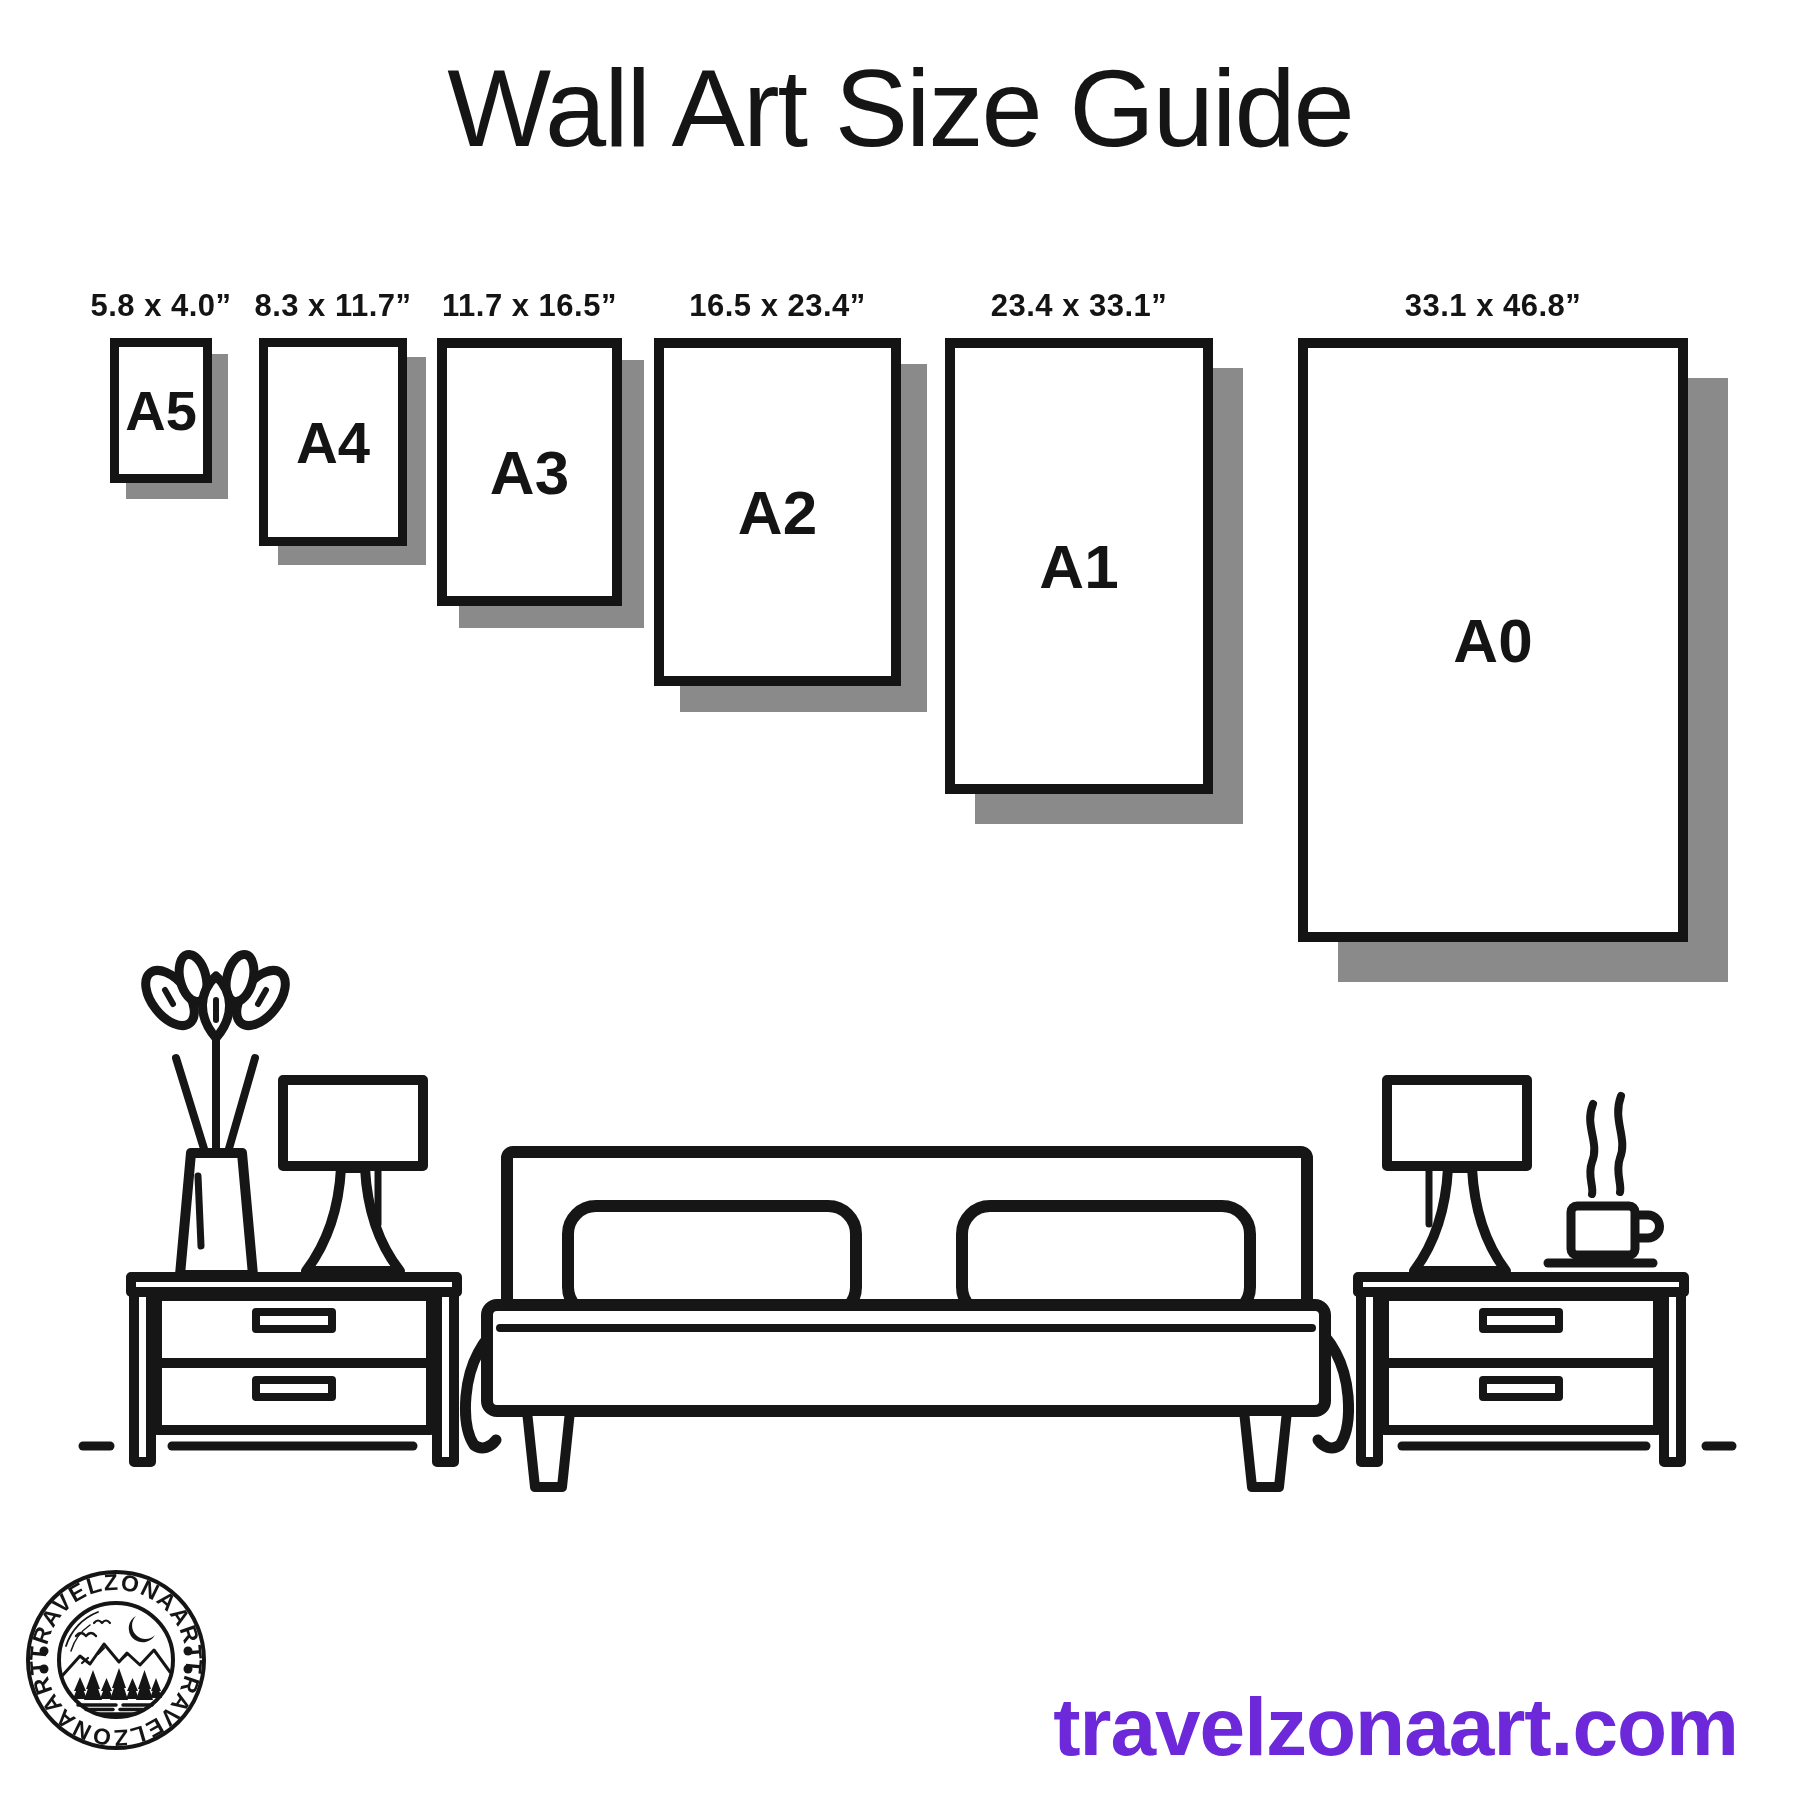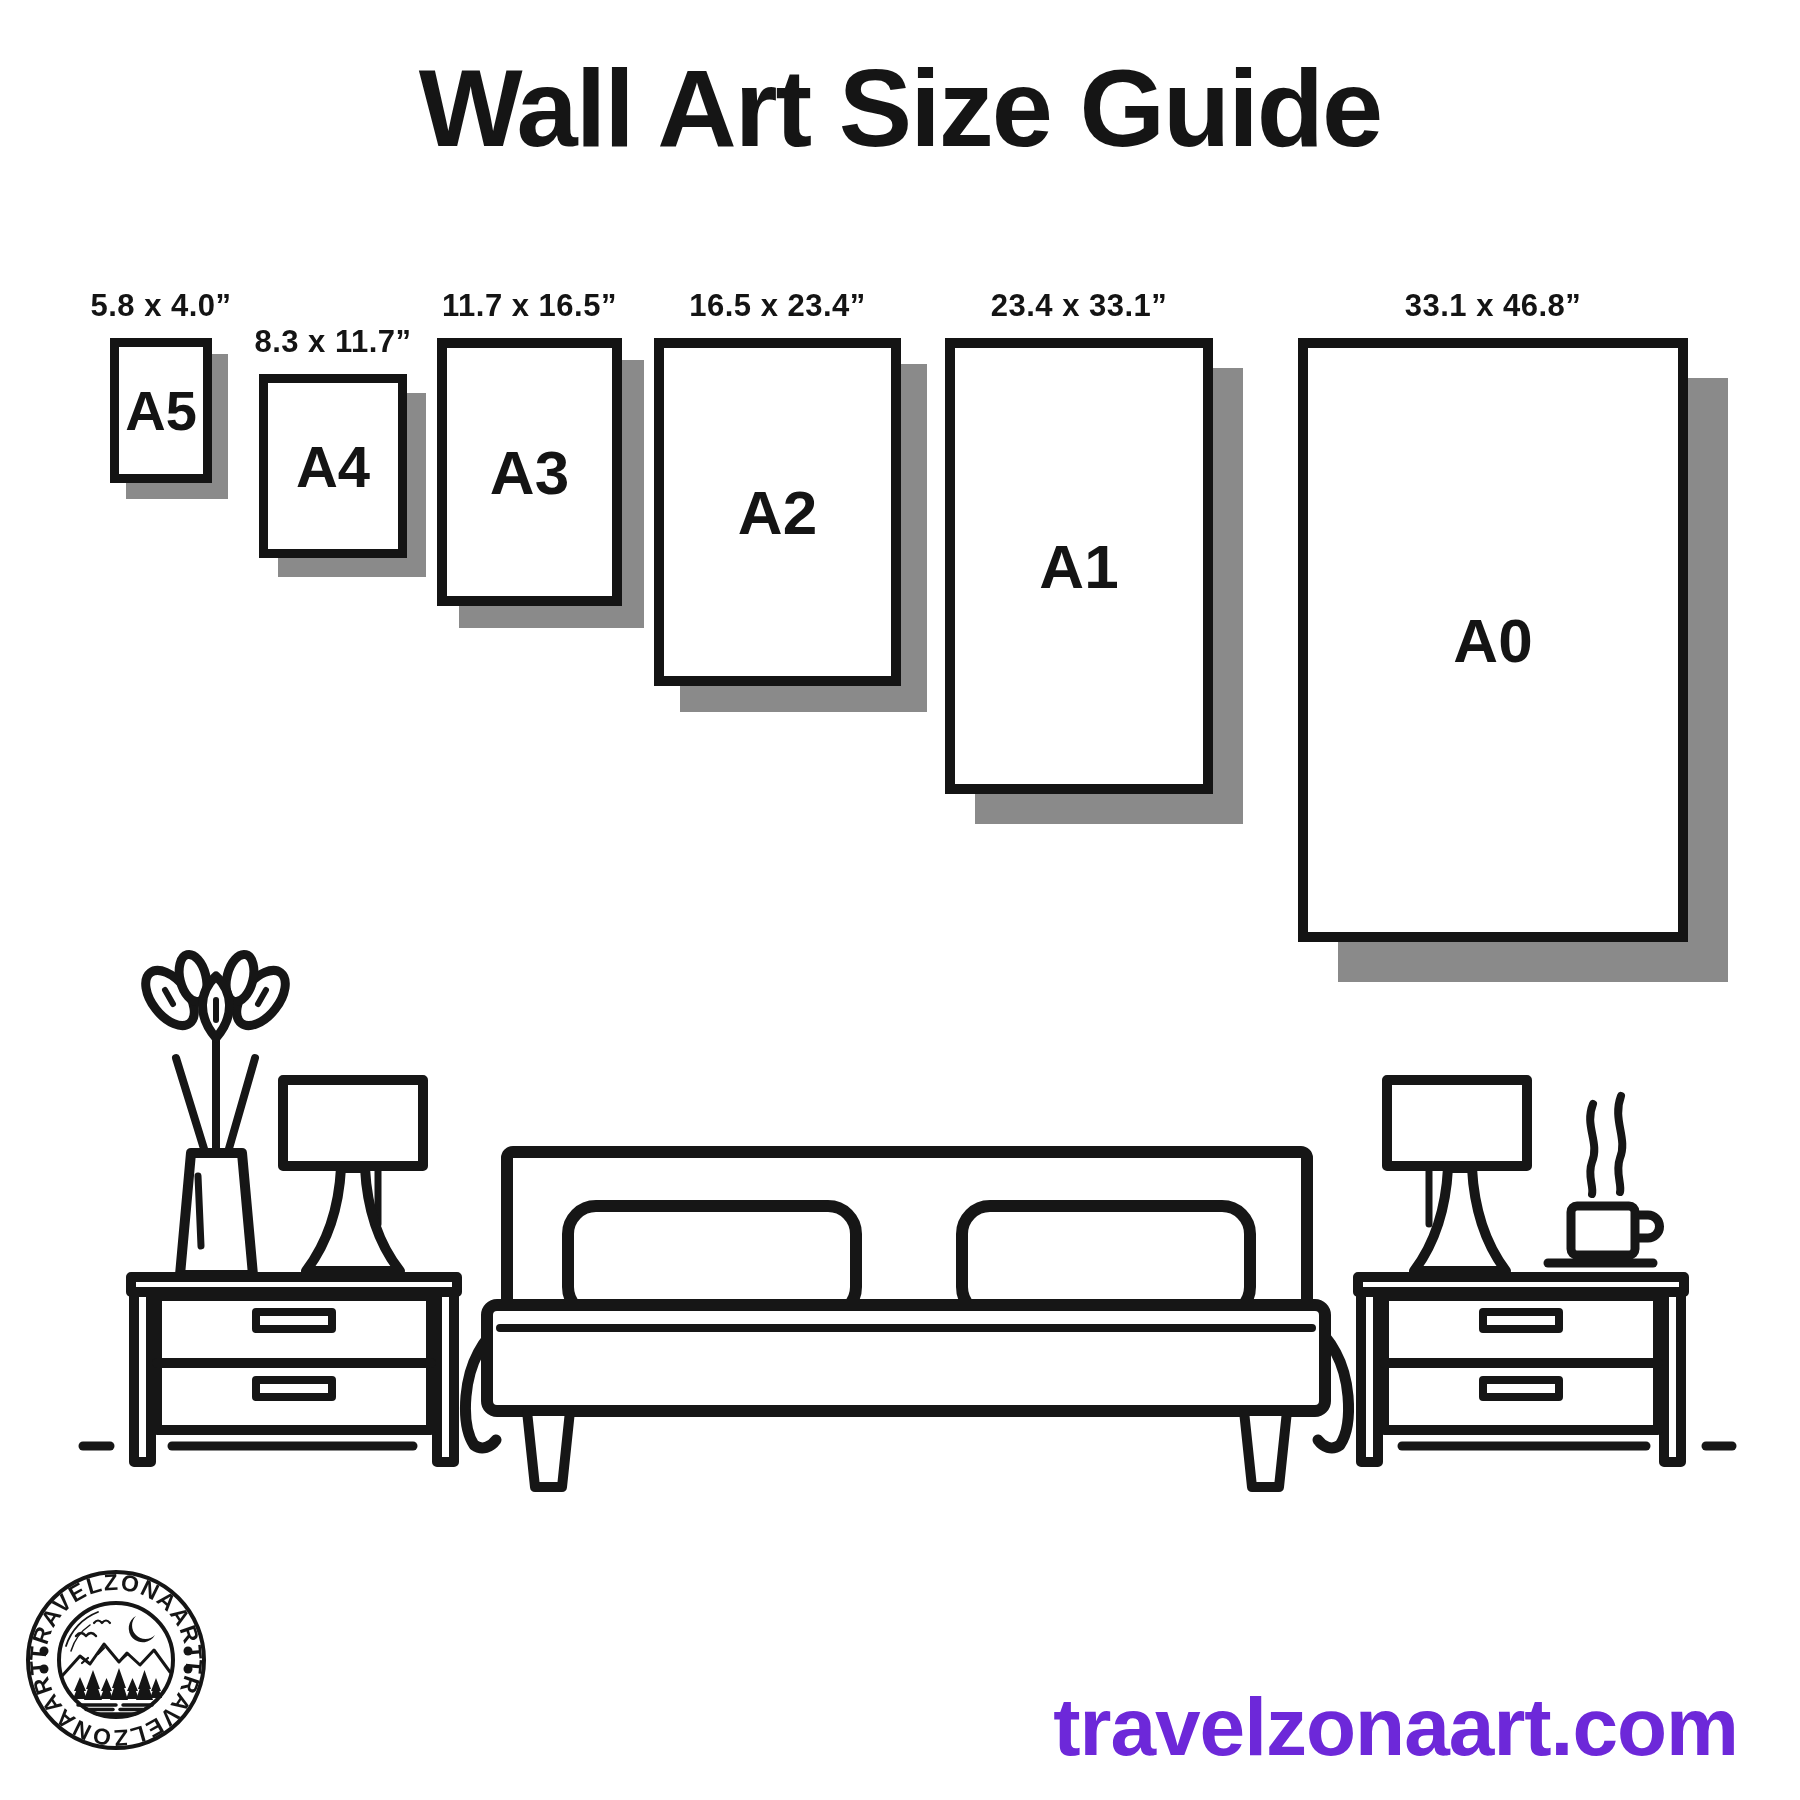--- a/index.html
+++ b/index.html
@@ -2,21 +2,21 @@
 <html><head>
 <meta charset="utf-8">
 <style>
   html,body{margin:0;padding:0;}
   body{
     width:1800px;height:1800px;position:relative;overflow:hidden;
     background:#ffffff;font-family:"Liberation Sans", sans-serif;
   }
   .page-title{
     position:absolute;top:44px;left:0;width:100%;text-align:center;
-    font-size:110px;font-weight:700;letter-spacing:-2px;color:#151515;
+    font-size:110px;font-weight:400;letter-spacing:-2px;color:#151515;
   }
   .frame-group{position:absolute;}
   .size-label{
     position:absolute;bottom:calc(100% + 14px);left:50%;transform:translateX(-50%);
     font-size:31px;font-weight:700;white-space:nowrap;color:#141414;letter-spacing:0.5px;
   }
   .frame-box{
     box-sizing:border-box;width:100%;height:100%;background:#ffffff;
     border:10px solid #141414;display:flex;align-items:center;justify-content:center;
   }
@@ -34,21 +34,21 @@
 
 <div class="page-title">Wall Art Size Guide</div>
 
 <div class="frame-group" style="left:110px;top:338px;width:102px;height:145px;">
   <div class="size-label">5.8 x 4.0”</div>
   <div class="frame-box" style="box-shadow:16px 16px 0 #8a8a8a;border-width:9px;">
     <span class="frame-letter" style="font-size:56px;">A5</span>
   </div>
 </div>
 
-<div class="frame-group" style="left:259px;top:338px;width:148px;height:184px;margin-top:36px;">
+<div class="frame-group" style="left:259px;top:338px;width:148px;height:208px;">
   <div class="size-label">8.3 x 11.7”</div>
   <div class="frame-box" style="box-shadow:19px 19px 0 #8a8a8a;border-width:9px;">
     <span class="frame-letter" style="font-size:58px;">A4</span>
   </div>
 </div>
 
 <div class="frame-group" style="left:437px;top:338px;width:185px;height:268px;">
   <div class="size-label">11.7 x 16.5”</div>
   <div class="frame-box" style="box-shadow:22px 22px 0 #8a8a8a;">
     <span class="frame-letter">A3</span>

